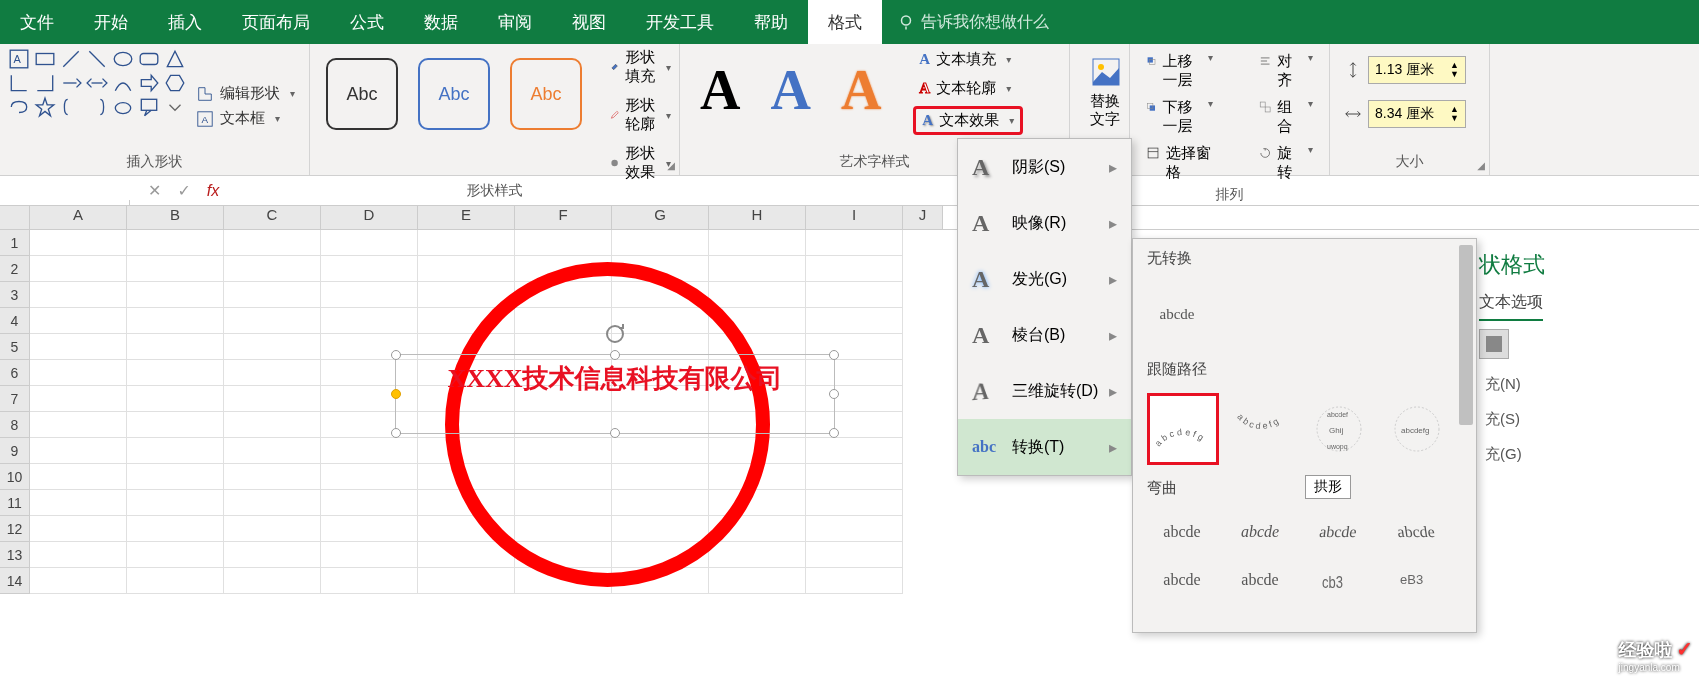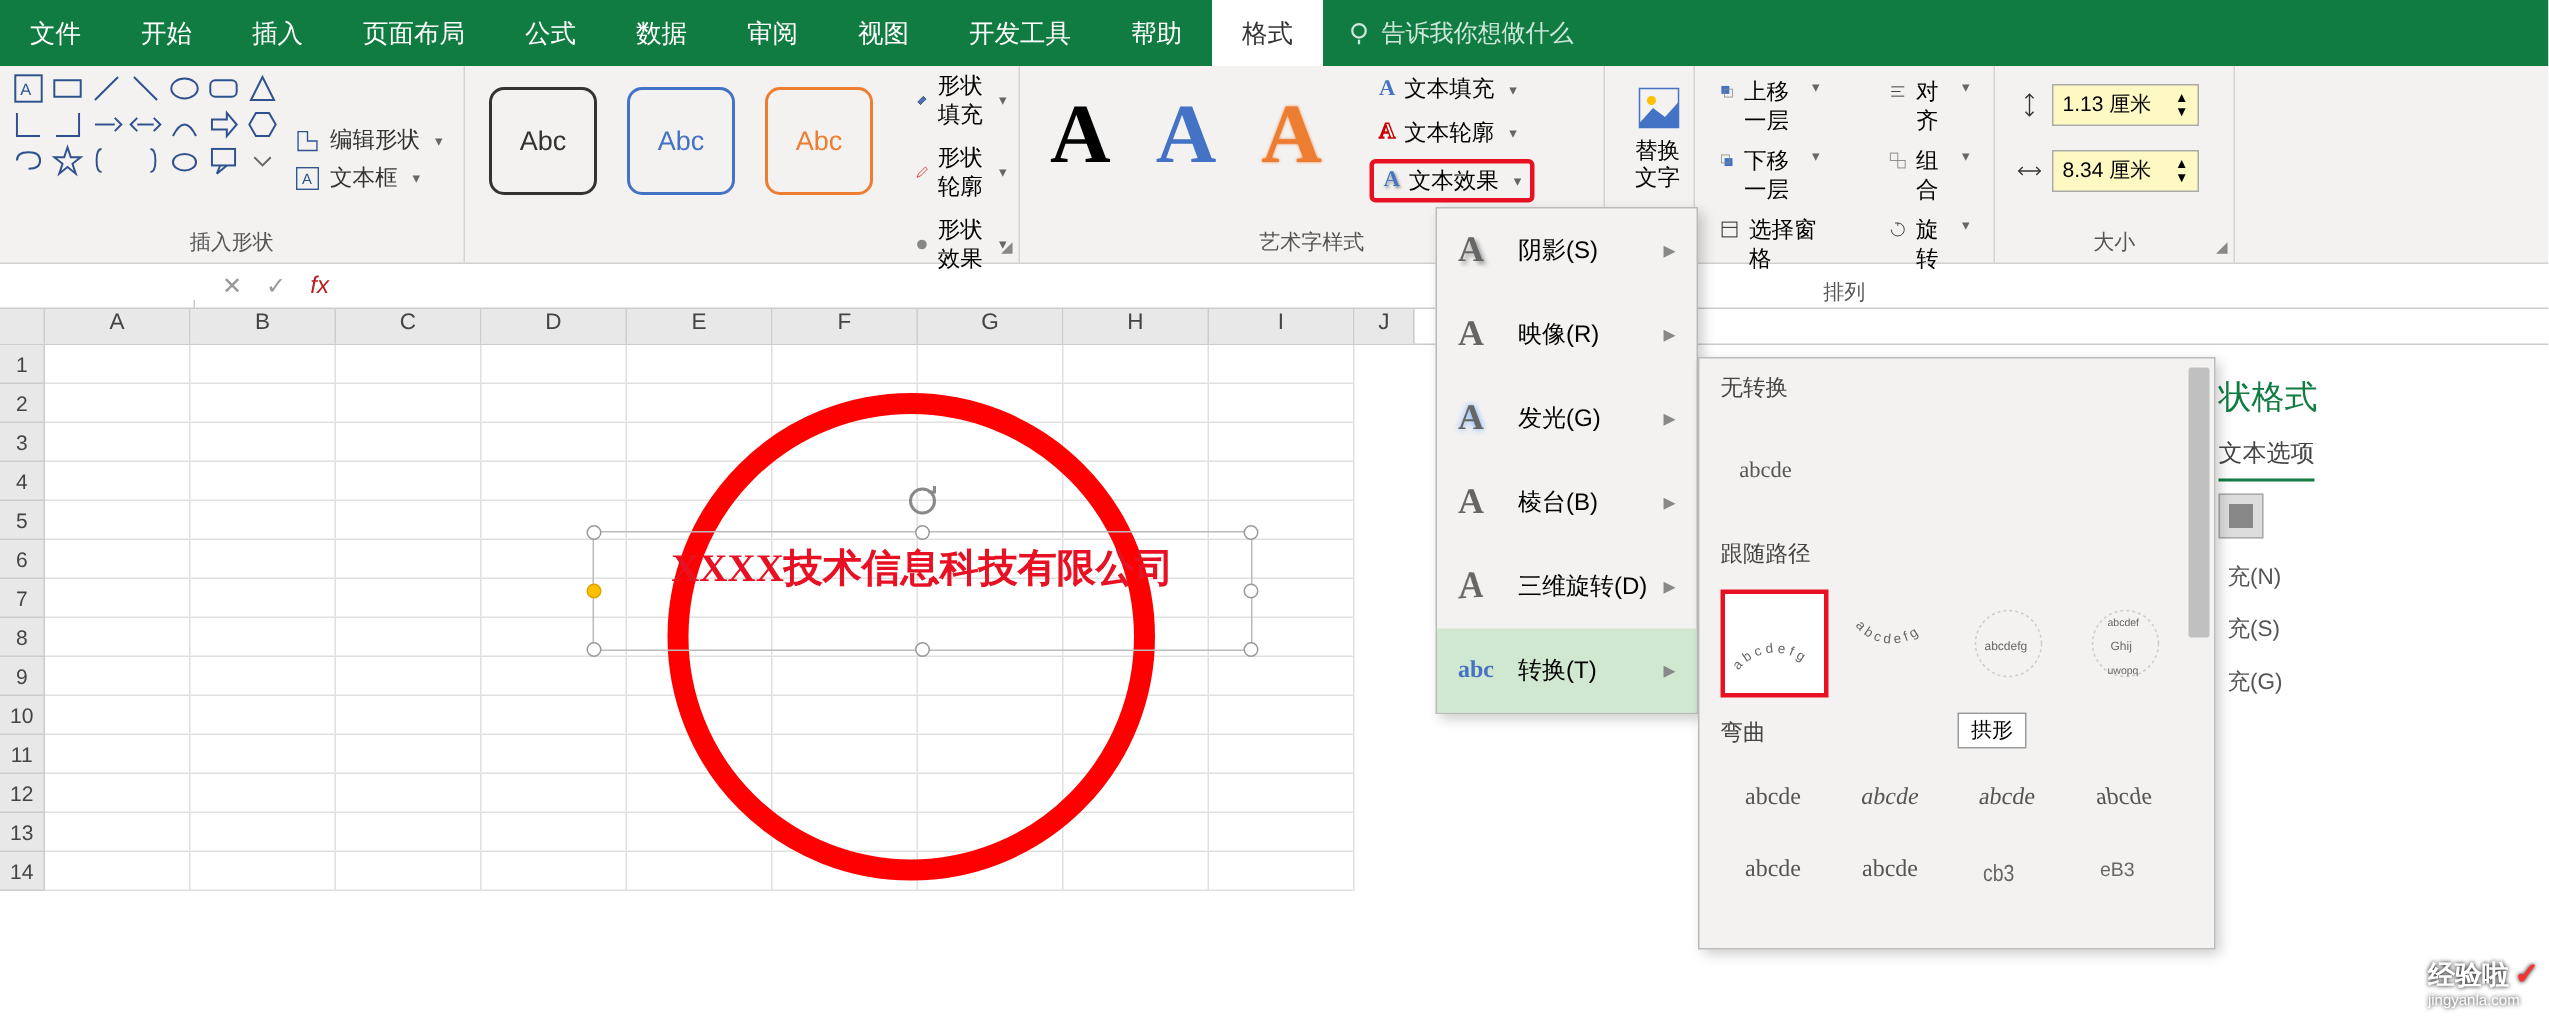--- a/index.html
+++ b/index.html
@@ -319,20 +319,21 @@
         </div>
         <div class="fx-item">
           <svg class="icon" viewBox="0 0 20 20">
               <circle cx="10" cy="10" r="7" fill="#888"></circle>
             </svg>
           <span>形状效果</span>
             <span class="dd-arrow">▾</span>
         </div>
       </div>
     </div>
+    <div class="group-label">形状样式</div>
     <div class="dialog-launcher">◢</div>
   </div>
 
   <div class="group" style="width:390px">
     <div class="group-body">
       <div class="wordart-gallery">
         <div class="wa-a wa1">A</div>
         <div class="wa-a wa2">A</div>
         <div class="wa-a wa3">A</div>
       </div>
@@ -740,29 +741,29 @@
     </div>
     <div class="tp-path-item">
       <svg width="64" height="64" viewBox="0 0 64 64">
           <path id="arc2" d="M8 20 A30 30 0 0 0 56 20" fill="none"></path>
           <text font-size="9" fill="#666"><textPath href="#arc2">a b c d e f g</textPath></text>
         </svg>
     </div>
     <div class="tp-path-item">
       <svg width="64" height="64" viewBox="0 0 64 64">
           <circle cx="32" cy="32" r="22" fill="none" stroke="#ccc" stroke-dasharray="2"></circle>
-          <text x="16" y="36" font-size="8" fill="#666">abcdefg</text>
+          <text x="20" y="20" font-size="7" fill="#666">abcdef</text>
+          <text x="22" y="36" font-size="8" fill="#666">Ghij</text>
+          <text x="20" y="52" font-size="7" fill="#666">uwopq</text>
         </svg>
     </div>
     <div class="tp-path-item">
       <svg width="64" height="64" viewBox="0 0 64 64">
           <circle cx="32" cy="32" r="22" fill="none" stroke="#ccc" stroke-dasharray="2"></circle>
-          <text x="20" y="20" font-size="7" fill="#666">abcdef</text>
-          <text x="22" y="36" font-size="8" fill="#666">Ghij</text>
-          <text x="20" y="52" font-size="7" fill="#666">uwopq</text>
+          <text x="16" y="36" font-size="8" fill="#666">abcdefg</text>
         </svg>
     </div>
   </div>
   <div class="tp-header">弯曲</div>
   <div class="tp-warp-grid">
     <div class="tp-warp-item">abcde</div>
     <div class="tp-warp-item" style="font-style:italic">abcde</div>
     <div class="tp-warp-item" style="transform:skewX(-8deg)">abcde</div>
     <div class="tp-warp-item" style="transform:skewX(8deg)">abcde</div>
     <div class="tp-warp-item">abcde</div>

